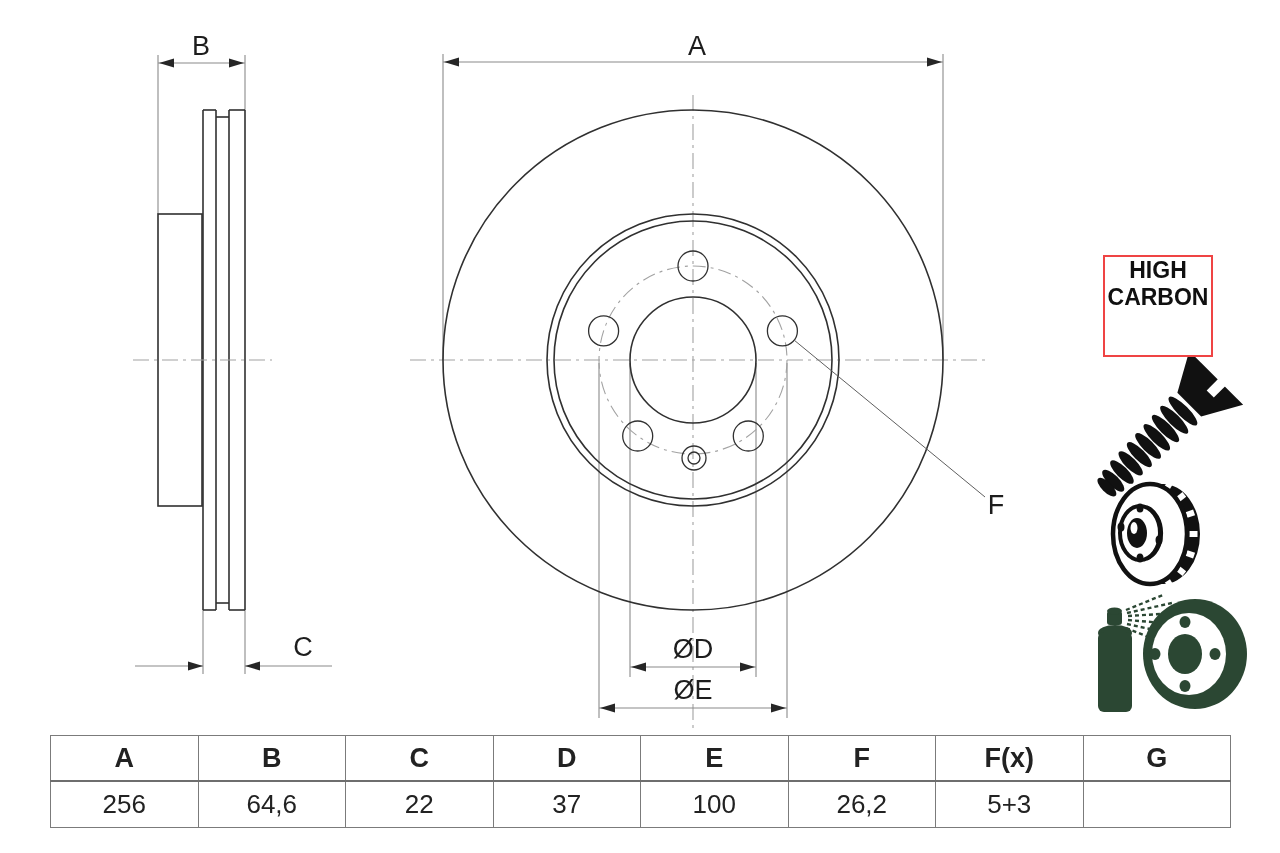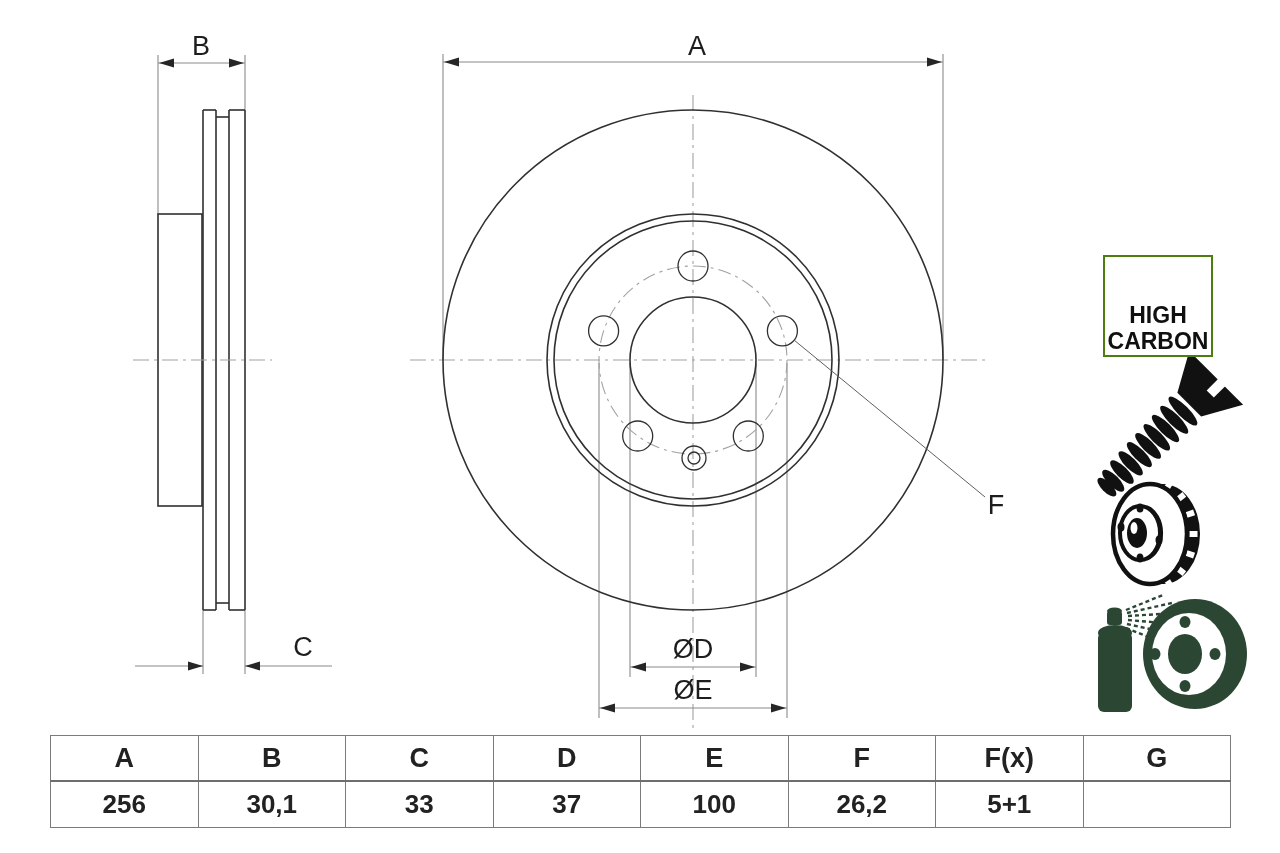--- a/index.html
+++ b/index.html
@@ -7,34 +7,34 @@
     position:relative;width:1280px;height:853px;background:#ffffff;
     font-family:"Liberation Sans",sans-serif;overflow:hidden;
   }
   svg text{
     font-family:"Liberation Sans",sans-serif;
     fill:#1d1d1d;
   }
   .dim-label{font-size:27px;}
   .badge{
     position:absolute;left:1103px;top:255px;width:106px;height:98px;
-    border:2px solid #4d7c0f;background:#fff;
-    display:flex;flex-direction:column;align-items:center;justify-content:flex-end;
+    border:2px solid #ef4444;background:#fff;
+    display:flex;flex-direction:column;align-items:center;justify-content:flex-start;
     font-weight:bold;font-size:23px;line-height:1.16;color:#101010;
   }
   table.spec{
     position:absolute;left:50px;top:735px;width:1181px;
     border-collapse:collapse;table-layout:fixed;background:#fff;
   }
   table.spec th,table.spec td{
     border:1px solid #7b7b7b;text-align:center;vertical-align:middle;
     color:#222;padding:0;
   }
   table.spec th{height:44px;font-size:27px;font-weight:bold;border-bottom:2px solid #6e6e6e;}
-  table.spec td{height:45px;font-size:26px;font-weight:bold;}
+  table.spec td{height:45px;font-size:26px;font-weight:normal;}
 </style>
 </head>
 <body>
 
 <div class="stage">
 
   <svg width="1280" height="853" viewBox="0 0 1280 853" style="position:absolute;left:0;top:0;">
 
     <g>
 
@@ -223,24 +223,24 @@
         <th>D</th>
         <th>E</th>
         <th>F</th>
         <th>F(x)</th>
         <th>G</th>
       </tr>
     </thead>
     <tbody>
       <tr>
         <td>256</td>
-        <td>30,1</td>
-        <td>33</td>
+        <td>64,6</td>
+        <td>22</td>
         <td>37</td>
         <td>100</td>
         <td>26,2</td>
-        <td>5+1</td>
+        <td>5+3</td>
         <td></td>
       </tr>
     </tbody>
   </table>
 
 </div>
 
 </body></html>

